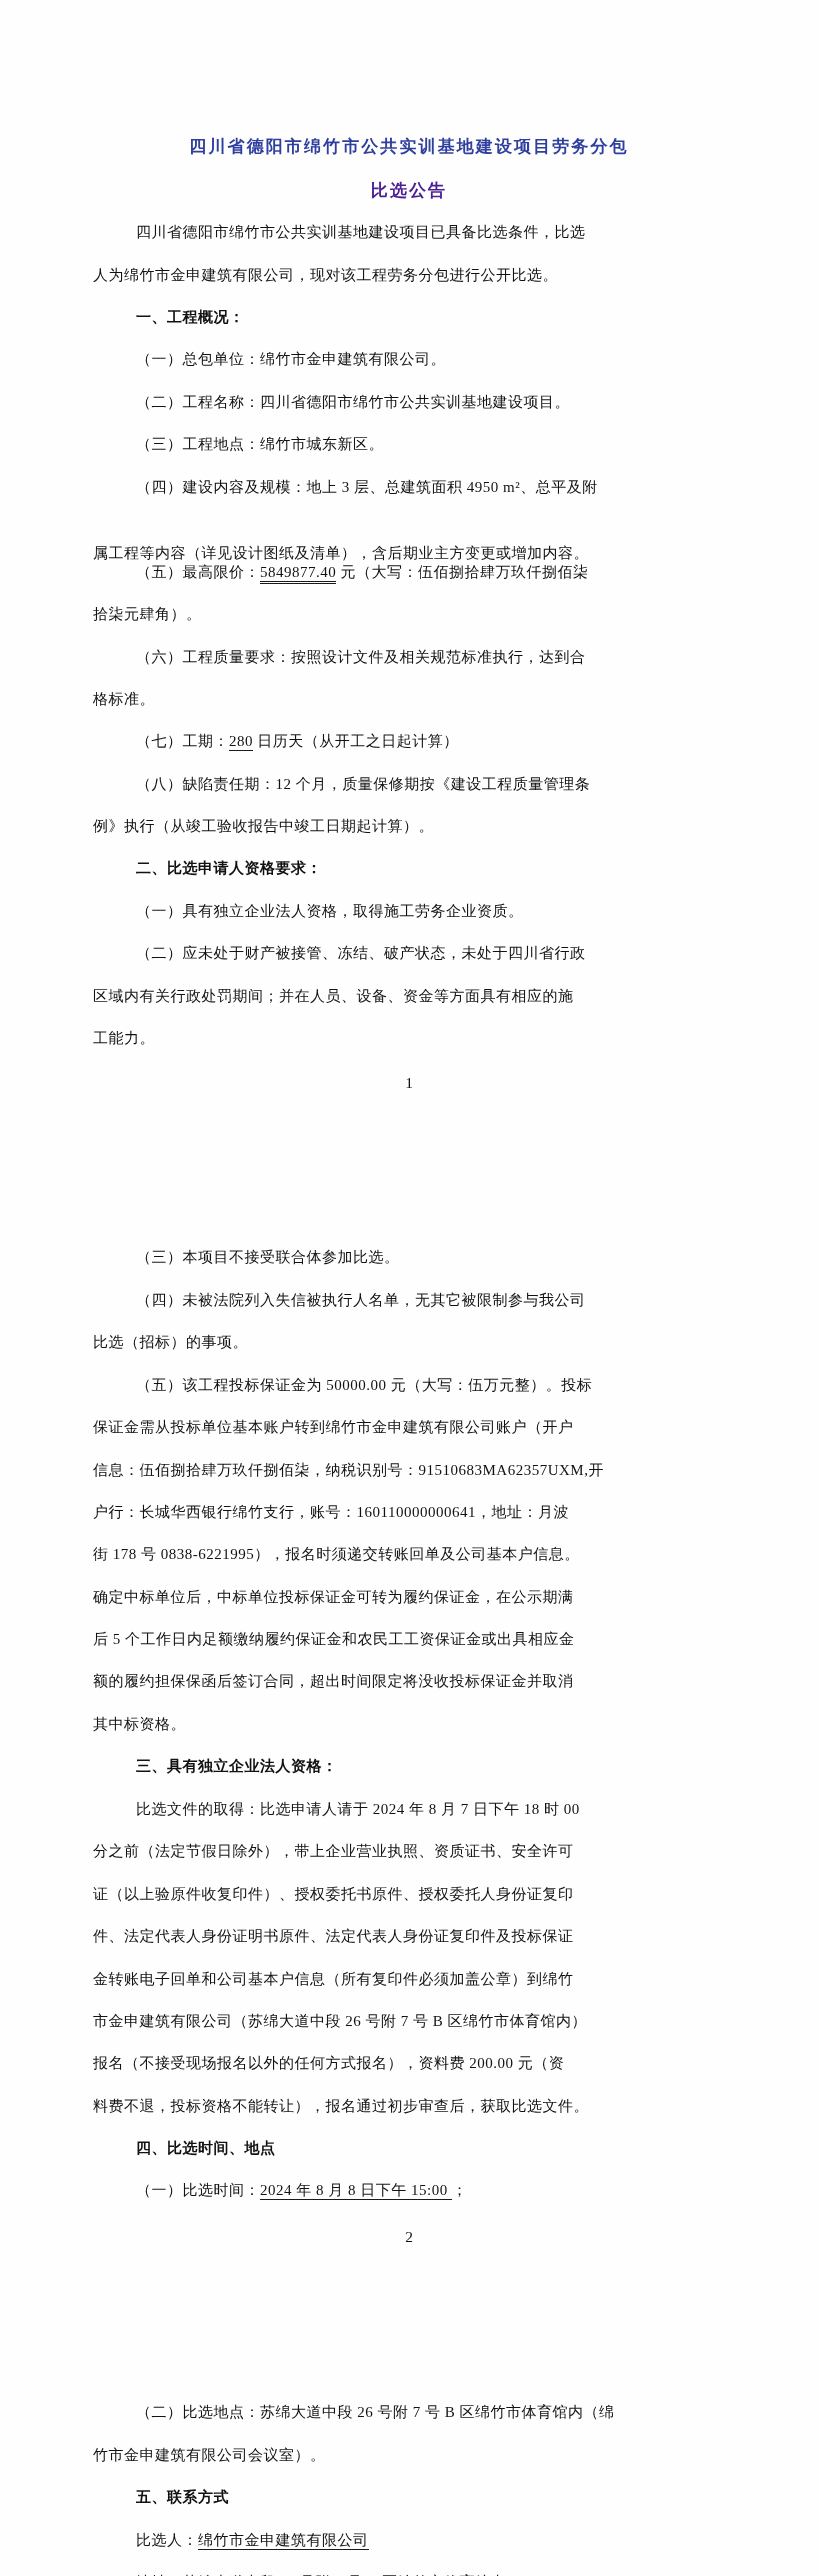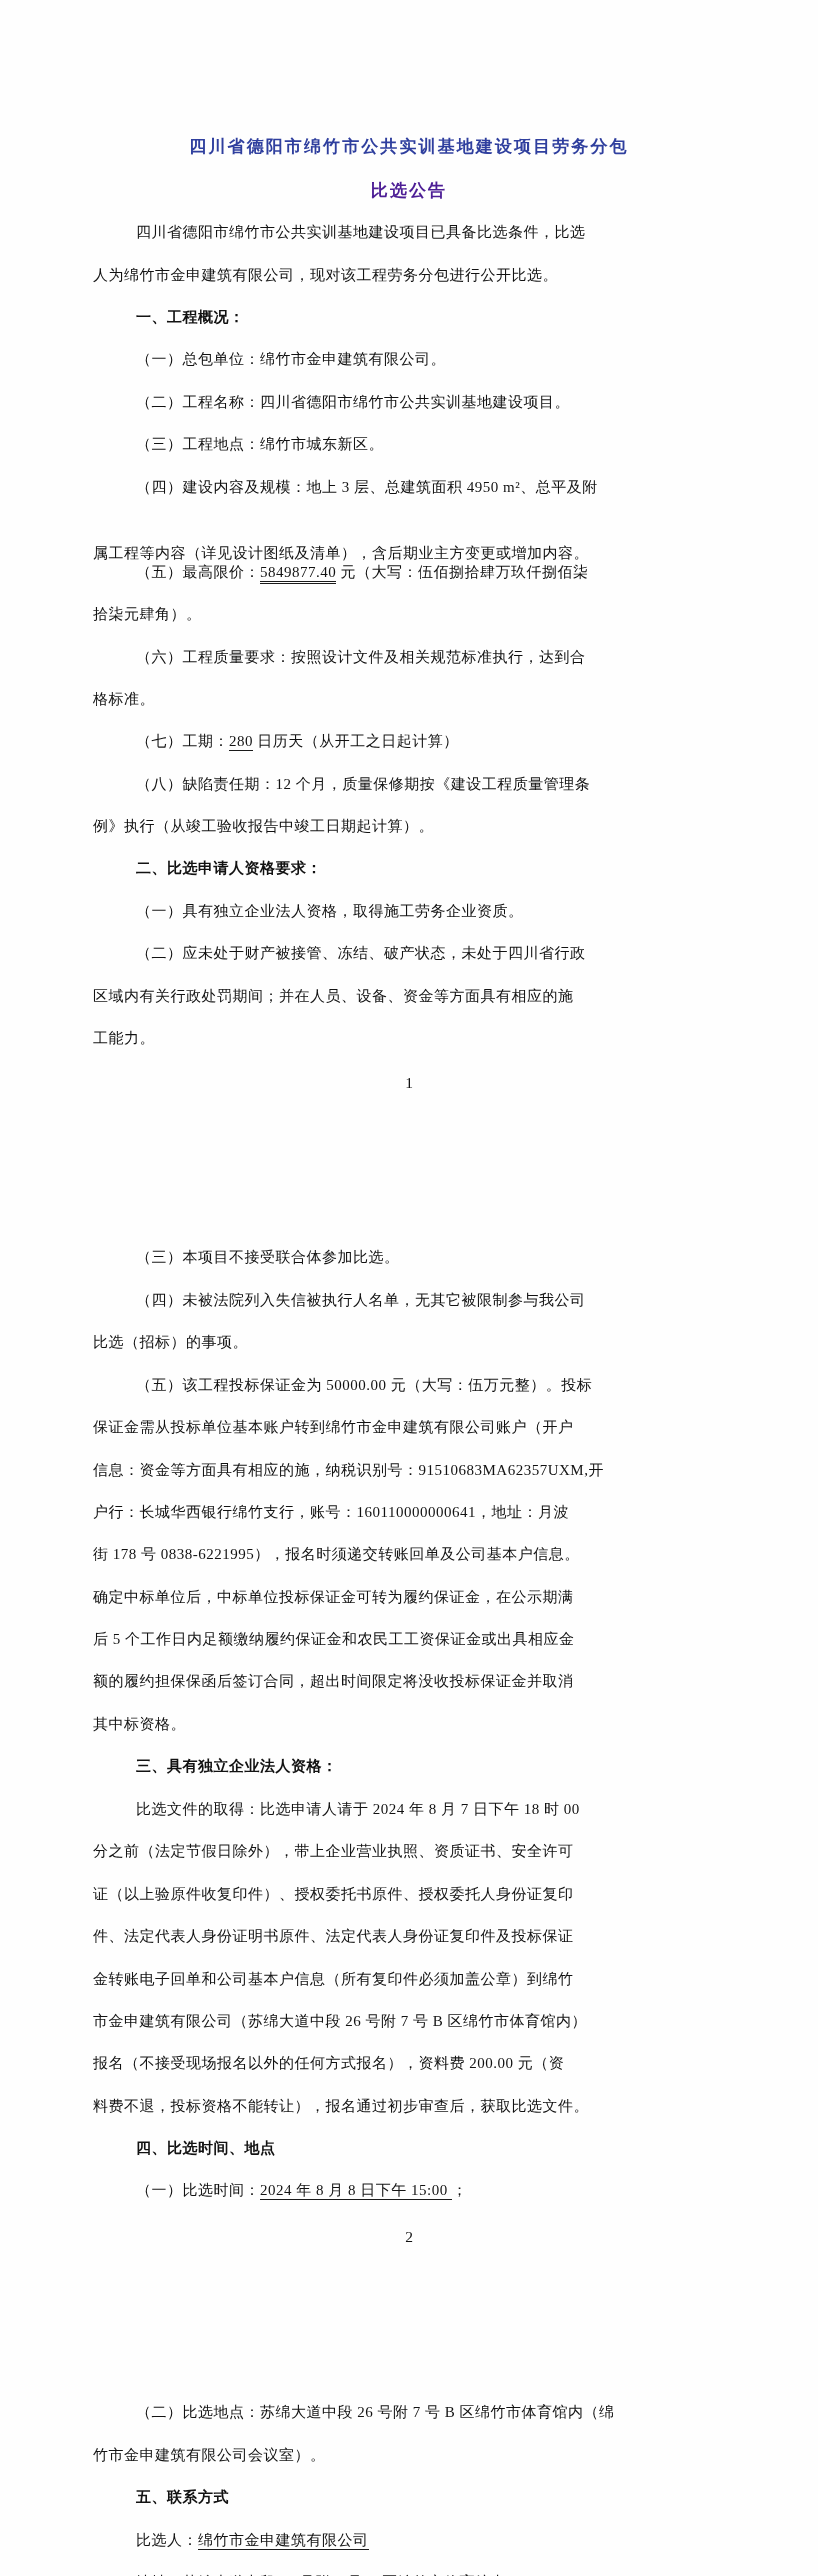--- a/index.html
+++ b/index.html
@@ -52,21 +52,21 @@
     <div class="line" style="top: 903px; left: 136px;"><span>（一）具有独立企业法人资格，取得施工劳务企业资质。</span></div>
     <div class="line" style="top: 945px; left: 136px;"><span>（二）应未处于财产被接管、冻结、破产状态，未处于四川省行政</span></div>
     <div class="line" style="top: 988px; left: 93px;"><span>区域内有关行政处罚期间；并在人员、设备、资金等方面具有相应的施</span></div>
     <div class="line" style="top: 1030px; left: 93px;"><span>工能力。</span></div>
     <div class="line center pagenum" style="top: 1074px;"><span>1</span></div>
     <div class="line" style="top: 1249px; left: 136px;"><span>（三）本项目不接受联合体参加比选。</span></div>
     <div class="line" style="top: 1292px; left: 136px;"><span>（四）未被法院列入失信被执行人名单，无其它被限制参与我公司</span></div>
     <div class="line" style="top: 1334px; left: 93px;"><span>比选（招标）的事项。</span></div>
     <div class="line" style="top: 1377px; left: 136px;"><span>（五）该工程投标保证金为 50000.00 元（大写：伍万元整）。投标</span></div>
     <div class="line" style="top: 1419px; left: 93px;"><span>保证金需从投标单位基本账户转到绵竹市金申建筑有限公司账户（开户</span></div>
-    <div class="line" style="top: 1462px; left: 93px;"><span>信息：资金等方面具有相应的施，纳税识别号：91510683MA62357UXM,开</span></div>
+    <div class="line" style="top: 1462px; left: 93px;"><span>信息：伍佰捌拾肆万玖仟捌佰柒，纳税识别号：91510683MA62357UXM,开</span></div>
     <div class="line" style="top: 1504px; left: 93px;"><span>户行：长城华西银行绵竹支行，账号：160110000000641，地址：月波</span></div>
     <div class="line" style="top: 1546px; left: 93px;"><span>街 178 号 0838-6221995），报名时须递交转账回单及公司基本户信息。</span></div>
     <div class="line" style="top: 1589px; left: 93px;"><span>确定中标单位后，中标单位投标保证金可转为履约保证金，在公示期满</span></div>
     <div class="line" style="top: 1631px; left: 93px;"><span>后 5 个工作日内足额缴纳履约保证金和农民工工资保证金或出具相应金</span></div>
     <div class="line" style="top: 1673px; left: 93px;"><span>额的履约担保保函后签订合同，超出时间限定将没收投标保证金并取消</span></div>
     <div class="line" style="top: 1716px; left: 93px;"><span>其中标资格。</span></div>
     <div class="line bold" style="top: 1758px; left: 136px;"><span>三、具有独立企业法人资格：</span></div>
     <div class="line" style="top: 1801px; left: 136px;"><span>比选文件的取得：比选申请人请于 2024 年 8 月 7 日下午 18 时 00</span></div>
     <div class="line" style="top: 1843px; left: 93px;"><span>分之前（法定节假日除外），带上企业营业执照、资质证书、安全许可</span></div>
     <div class="line" style="top: 1886px; left: 93px;"><span>证（以上验原件收复印件）、授权委托书原件、授权委托人身份证复印</span></div>

